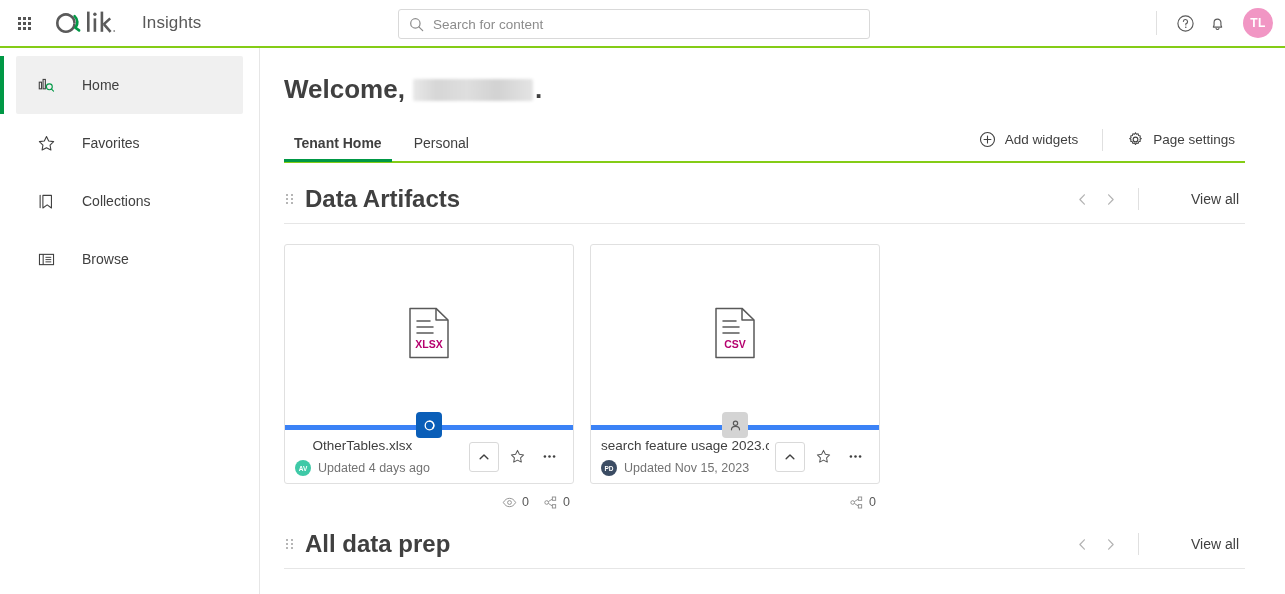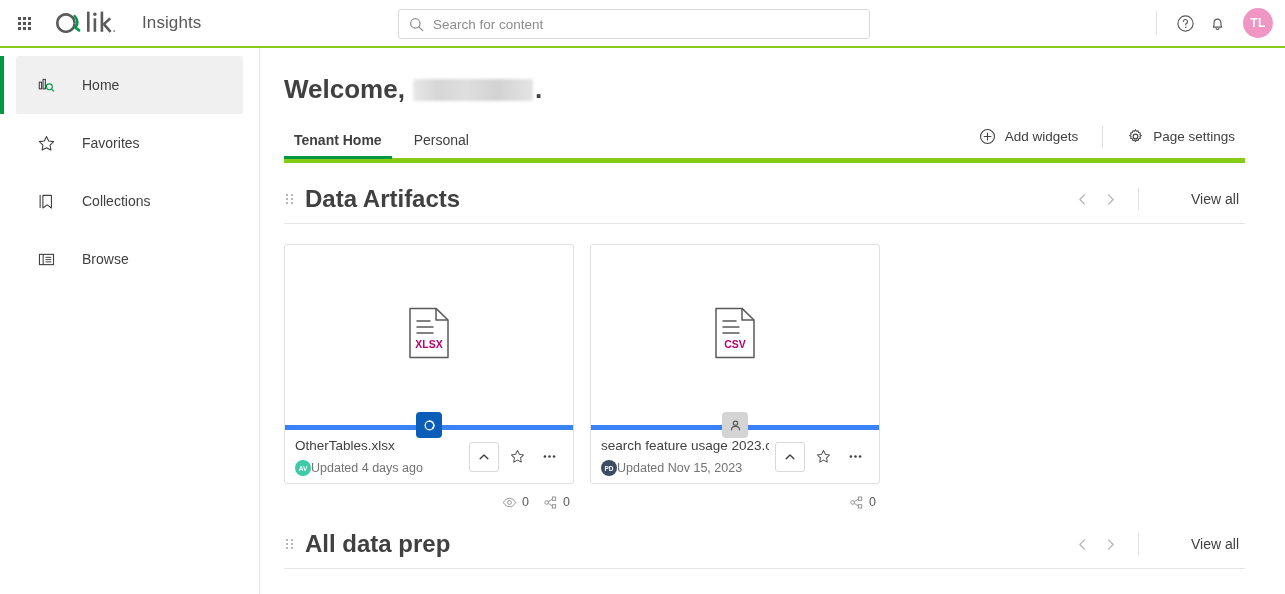--- a/index.html
+++ b/index.html
@@ -116,21 +116,21 @@
     background:linear-gradient(90deg,#e8e8e8,#d6d6d6 20%,#dedede 45%,#d2d2d2 70%,#e4e4e4);
     filter:blur(1.4px);
     border-radius:2px;
     vertical-align:middle;
   }
 
   
   .tabs-row {
     display:flex; align-items:flex-end;
     margin-top:20px;
-    border-bottom:5px solid #84cc16;
+    border-bottom:2px solid #84cc16;
     height:38px;
   }
   .tab {
     font-size:14px; font-weight:bold; color:#404040;
     padding:0 10px 10px 10px; cursor:pointer;
     position:relative; margin-right:12px;
   }
   .tab.active::after {
     content:""; position:absolute; left:0; right:0; bottom:-1px;
     height:3px; background:#009845;
@@ -163,21 +163,21 @@
     cursor:pointer; border:none; background:transparent; border-radius:3px;
   }
   .viewall {
     font-size:14px; color:#404040; cursor:pointer; padding:4px 6px;
     text-decoration:none;
     margin-left:32px;
   }
 
   
   .cards-row { display:flex; gap:16px; margin-top:20px; }
-  .card-col { width:290px; }
+  .card-col { width:290px;text-align:center; }
   .card {
     width:290px; height:240px;
     border:1px solid #e0e0e0; border-radius:3px;
     background:#fff; position:relative;
     display:flex; flex-direction:column;
     cursor:pointer;
   }
   .card-thumb {
     flex:1; display:flex; align-items:center; justify-content:center;
     position:relative;
@@ -196,21 +196,21 @@
     height:58px; border-top:5px solid #3b82f6;
     display:flex; align-items:center; padding:0 10px;
     position:relative;
   }
   .foot-text { overflow:hidden; }
   .card-title {
     font-size:13.5px; color:#404040; white-space:nowrap;
     line-height:18px;
   }
   .card-sub {
-    display:flex; align-items:center; margin-top:5px;
+    display:flex; align-items:center; gap:7px; margin-top:5px;
   }
   .mini-avatar {
     width:16px; height:16px; border-radius:50%;
     color:#fff; font-size:6.5px; font-weight:bold;
     display:flex; align-items:center; justify-content:center;
     flex:0 0 16px;
   }
   .card-date { font-size:12.5px; color:#737373; white-space:nowrap; }
   .card-actions {
     margin-left:auto; display:flex; align-items:center; gap:4px;

